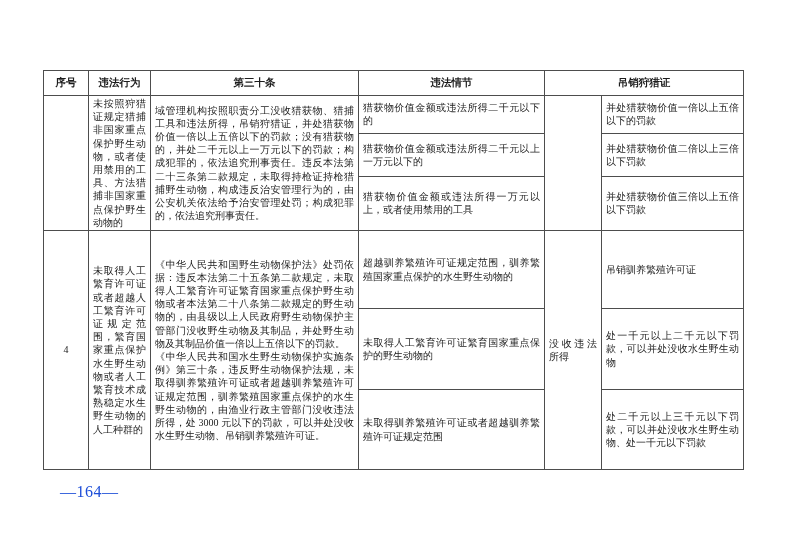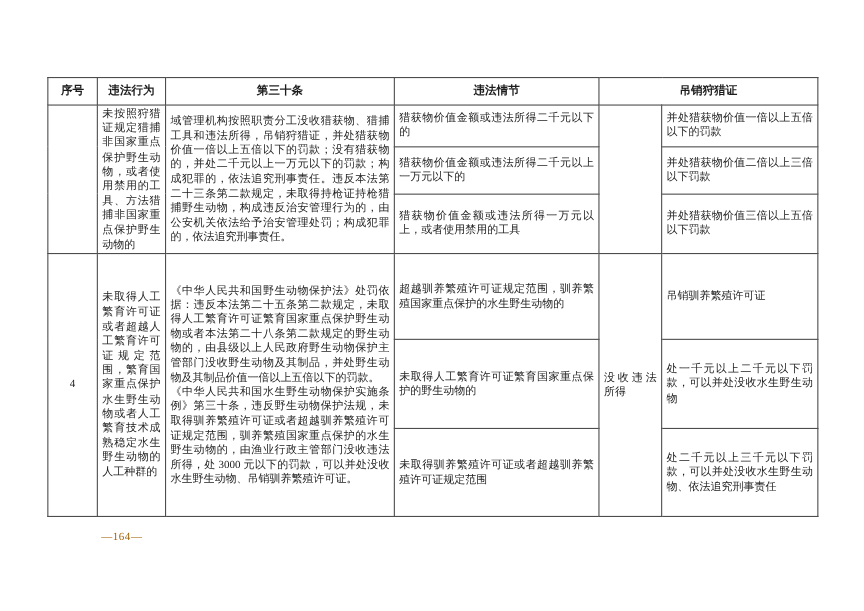--- a/index.html
+++ b/index.html
@@ -58,24 +58,23 @@
   tr.h-r1a   { height: 37px; }
   tr.h-r1b   { height: 42px; }
   tr.h-r1c   { height: 53px; }
   tr.h-r2a   { height: 78px; }
   tr.h-r2b   { height: 81px; }
   tr.h-r2c   { height: 80px; }
   .pageno {
     position: absolute;
     left: 60px;
     top: 483px;
-    font-size: 10px;
+    font-size: 16px;
     letter-spacing: 0.5px;
-    color: #a16207;
-    margin-left: 32px;
+    color: #1d4ed8;
   }
 </style>
 </head>
 <body>
 
 <div class="page">
 
   <table class="doc-table">
     <colgroup>
       <col style="width:45px">
@@ -125,20 +124,20 @@
         <td class="justify">超越驯养繁殖许可证规定范围，驯养繁殖国家重点保护的水生野生动物的</td>
         <td rowspan="3" class="justify">没收违法所得</td>
         <td class="justify">吊销驯养繁殖许可证</td>
       </tr>
       <tr class="h-r2b">
         <td class="justify">未取得人工繁育许可证繁育国家重点保护的野生动物的</td>
         <td class="justify">处一千元以上二千元以下罚款，可以并处没收水生野生动物</td>
       </tr>
       <tr class="h-r2c">
         <td class="justify">未取得驯养繁殖许可证或者超越驯养繁殖许可证规定范围</td>
-        <td class="justify">处二千元以上三千元以下罚款，可以并处没收水生野生动物、依法追究刑事责任</td>
+        <td class="justify">处二千元以上三千元以下罚款，可以并处没收水生野生动物、处一千元以下罚款</td>
       </tr>
     </tbody>
   </table>
 
   <div class="pageno">—164—</div>
 
 </div>
 
 </body></html>

